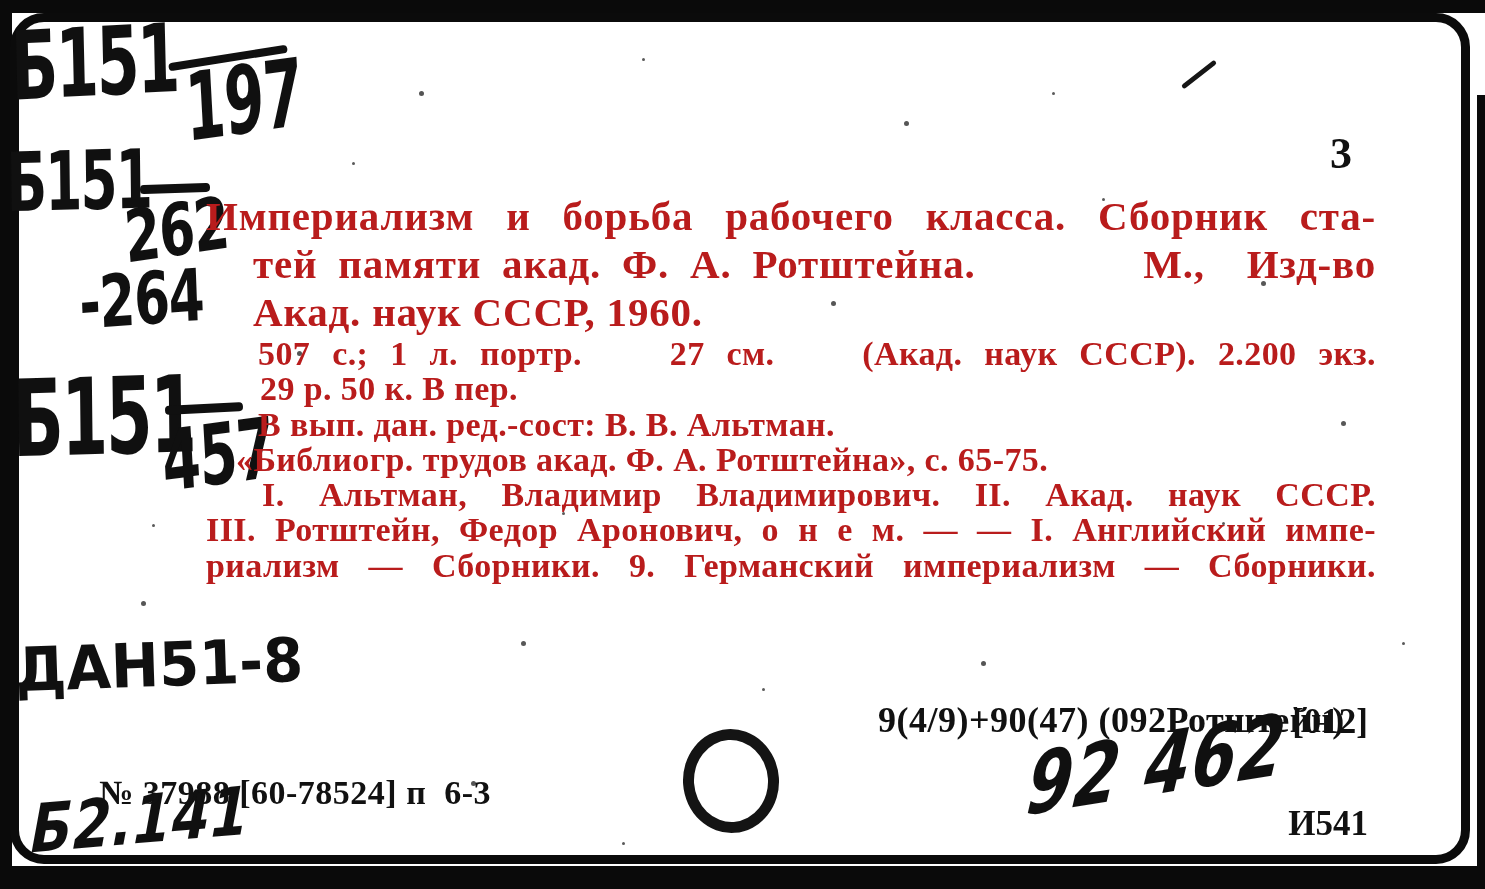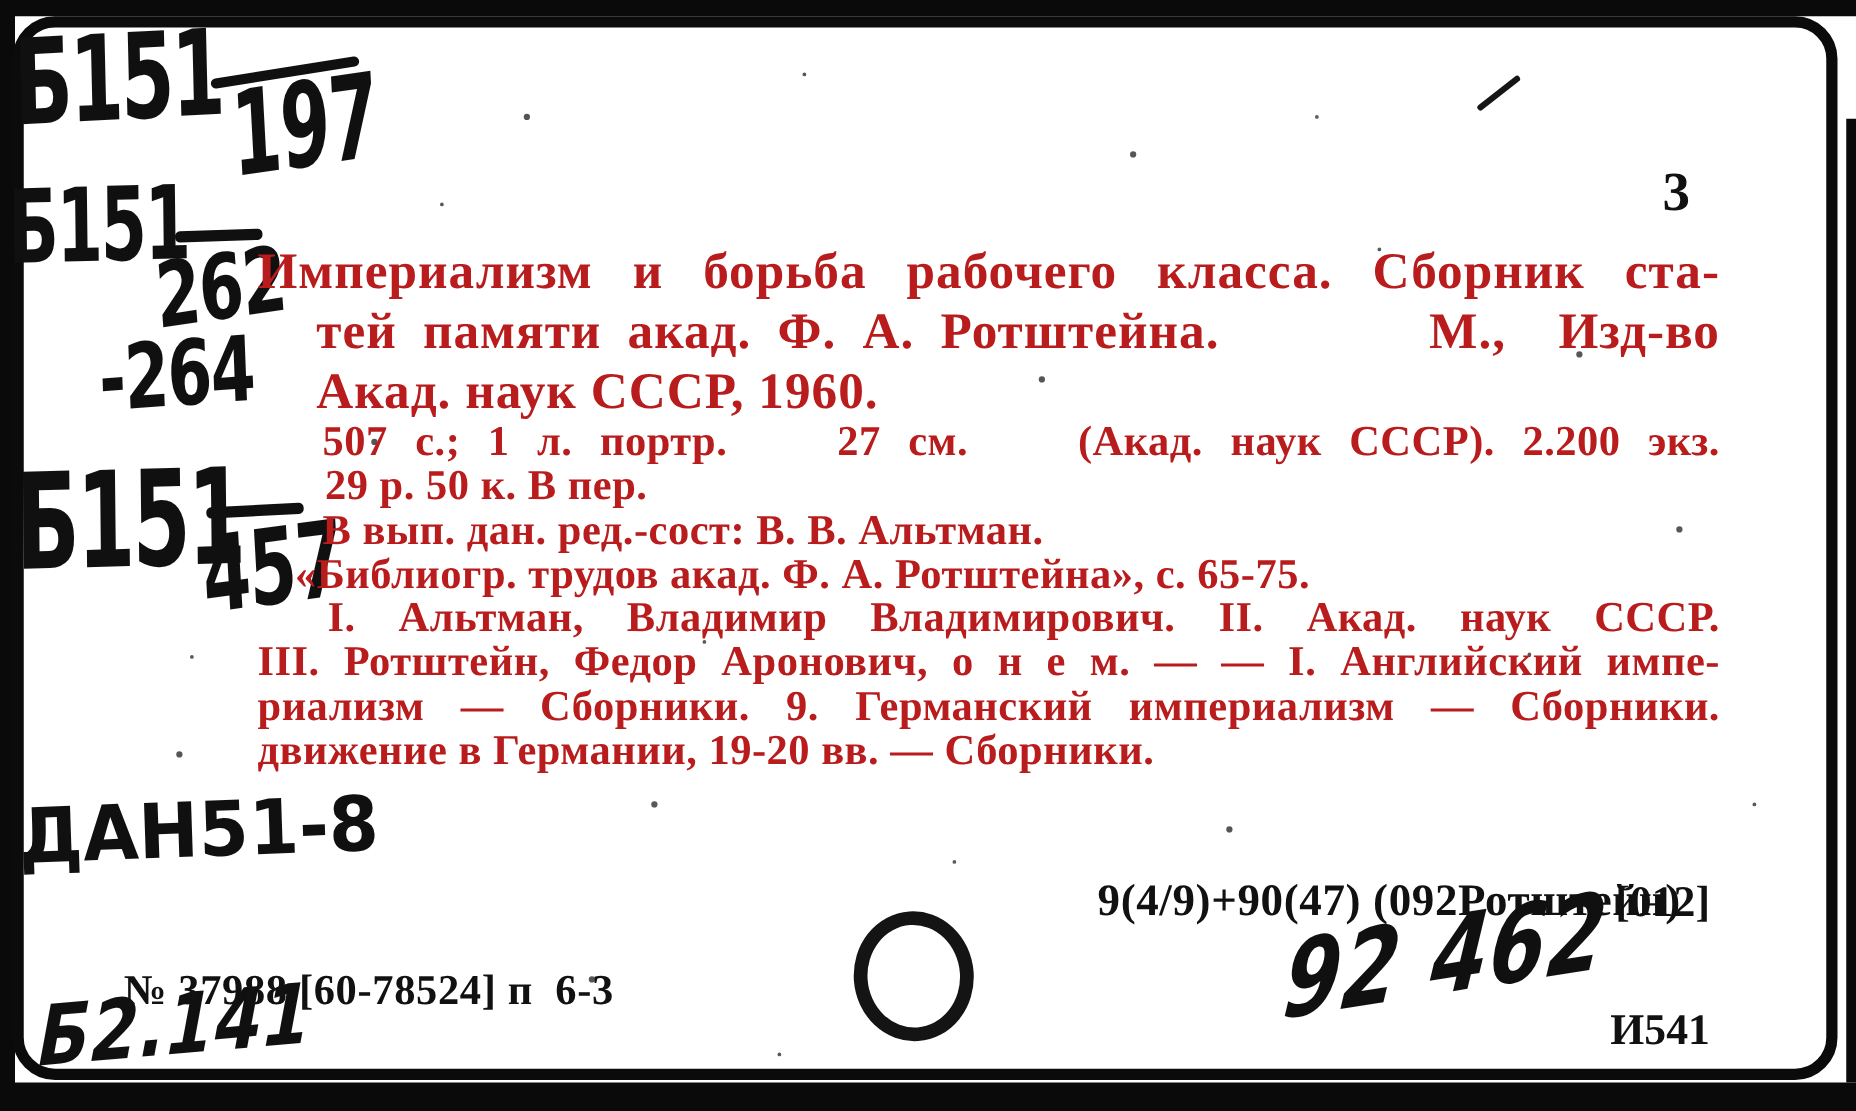--- a/index.html
+++ b/index.html
@@ -110,21 +110,20 @@
   <div class="line t j">Империализм и борьба рабочего класса. Сборник ста-</div>
   <div class="line t j ind47">тей памяти акад. Ф. А. Ротштейна.        М.,  Изд-во</div>
   <div class="line t ind47">Акад. наук СССР, 1960.</div>
   <div class="line b j ind52">507 с.; 1 л. портр.    27 см.    (Акад. наук СССР). 2.200 экз.</div>
   <div class="line b ind54">29 р. 50 к. В пер.</div>
   <div class="line b ind52">В вып. дан. ред.-сост: В. В. Альтман.</div>
   <div class="line b ind30">«Библиогр. трудов акад. Ф. А. Ротштейна», с. 65-75.</div>
   <div class="line b j ind56">I. Альтман, Владимир Владимирович. II. Акад. наук СССР.</div>
   <div class="line b j">III. Ротштейн, Федор Аронович, о н е м. — — I. Английский импе-</div>
   <div class="line b j">риализм — Сборники. 9. Германский империализм — Сборники.</div>
-  <div class="line b">движение в Германии, 19-20 вв. — Сборники.</div>
 </div>
 
 <div class="footer-left">
   <div>№ 37988 [60-78524] п  6-3</div>
   <div>III № 941</div>
   
 </div>
 
 <div class="stamp"></div>
 

